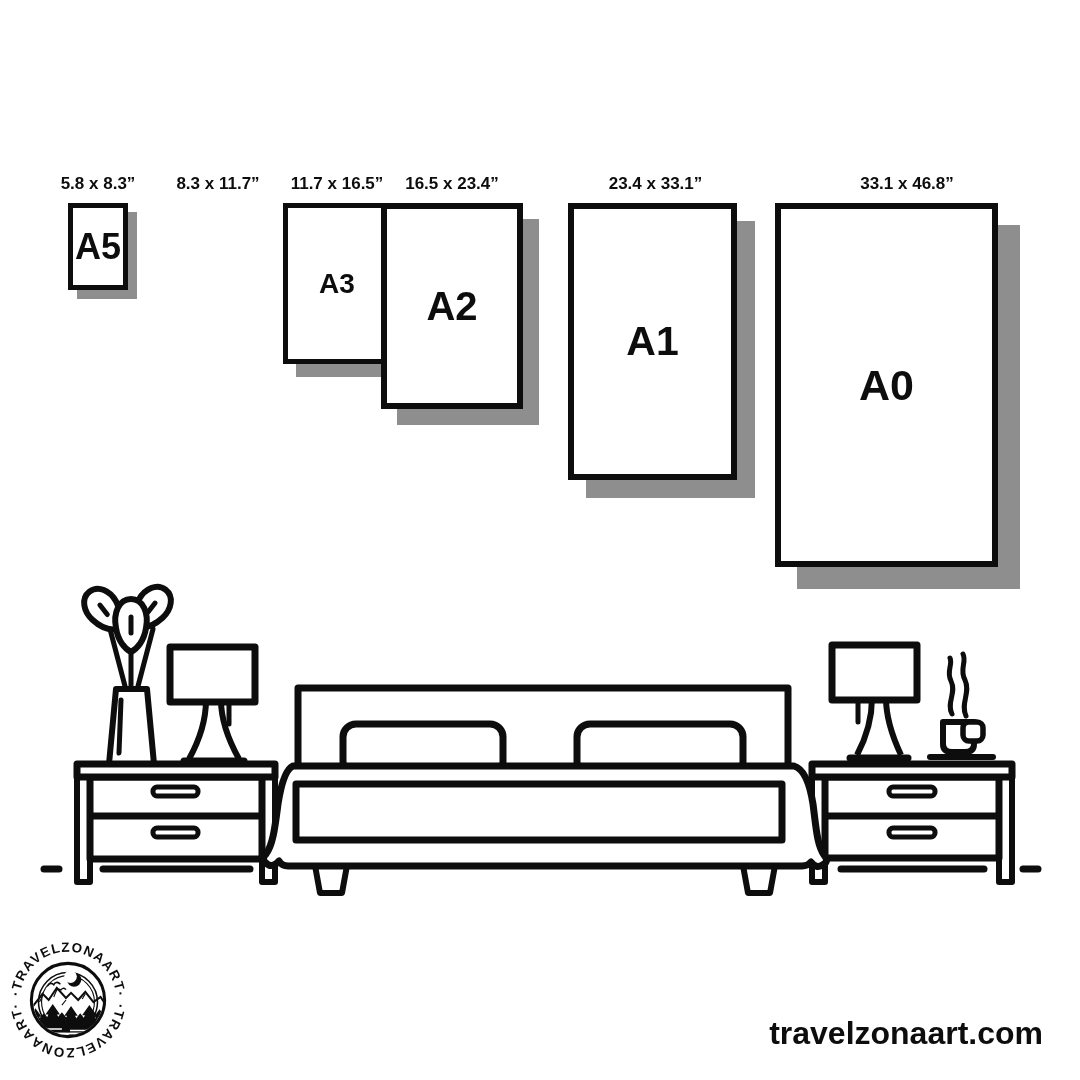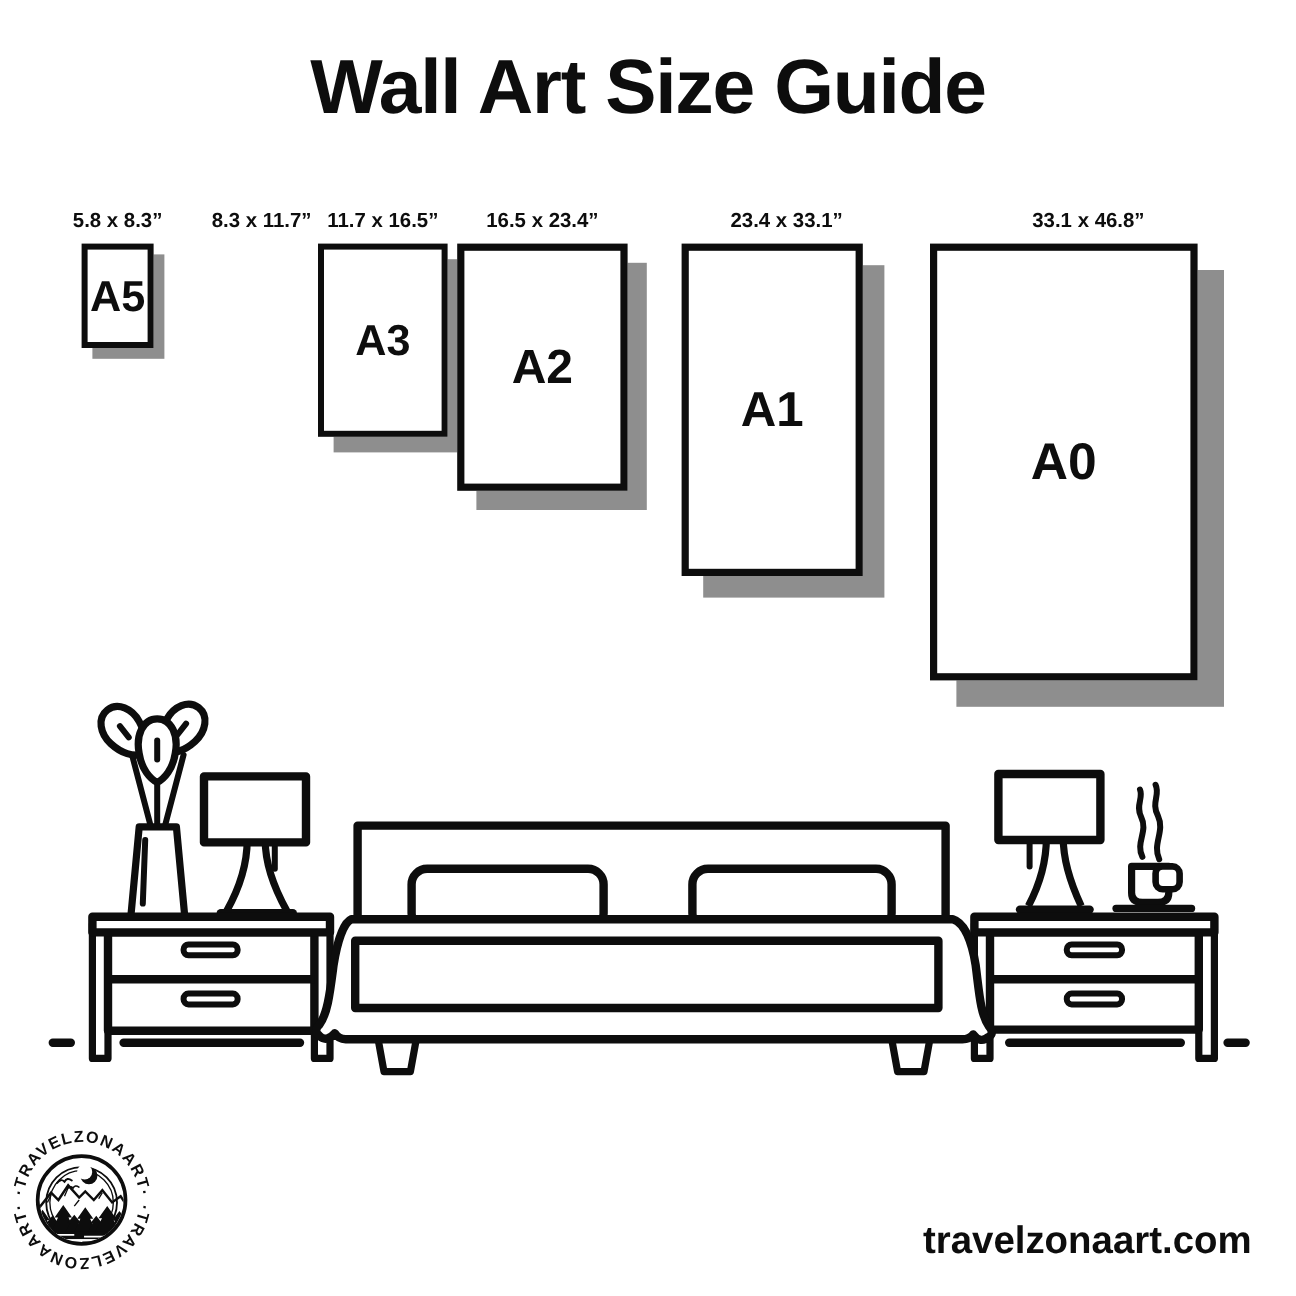--- a/index.html
+++ b/index.html
@@ -16,47 +16,46 @@
   .scene-svg{position:absolute;left:0;top:0;width:1080px;height:1080px;pointer-events:none;}
   .logo-svg{position:absolute;left:9px;top:941px;width:118px;height:118px;}
   .footer-url{position:absolute;top:1006px;right:37px;font-size:32px;font-weight:800;
               letter-spacing:0px;line-height:54px;}
 </style>
 </head>
 <body>
 
 <div class="canvas">
 
-  <div class="title">Wall Art Size Guide</div>
 
   <div>
       <div class="size-item" style="left: 68px; width: 60px;">
       <div class="size-dim">5.8 x 8.3”</div>
       <div class="paper-box" style="width: 60px; height: 87px; border-width: 5px; box-shadow: rgb(142, 142, 142) 9px 9px 0px 0px;">
         <span class="size-code" style="font-size: 36px;">A5</span>
       </div>
     </div>
       <div class="size-item" style="left: 155px; width: 92px; padding-left: 34px;">
       <div class="size-dim">8.3 x 11.7”</div>
     </div>
-      <div class="size-item" style="left: 265px; width: 108px;">
+      <div class="size-item" style="left: 283px; width: 108px;">
       <div class="size-dim">11.7 x 16.5”</div>
       <div class="paper-box" style="width: 108px; height: 161px; border-width: 5px; box-shadow: rgb(142, 142, 142) 13px 13px 0px 0px;">
-        <span class="size-code" style="font-size: 36px;">A3</span>
+        <span class="size-code" style="font-size: 28px;">A3</span>
       </div>
     </div>
       <div class="size-item" style="left: 381px; width: 142px;">
       <div class="size-dim">16.5 x 23.4”</div>
       <div class="paper-box" style="width: 142px; height: 206px; border-width: 6px; box-shadow: rgb(142, 142, 142) 16px 16px 0px 0px;">
         <span class="size-code" style="font-size: 40px;">A2</span>
       </div>
     </div>
       <div class="size-item" style="left: 568px; width: 175px;">
       <div class="size-dim">23.4 x 33.1”</div>
-      <div class="paper-box" style="width: 151px; height: 277px; border-width: 6px; box-shadow: rgb(142, 142, 142) 18px 18px 0px 0px;">
+      <div class="paper-box" style="width: 169px; height: 277px; border-width: 6px; box-shadow: rgb(142, 142, 142) 18px 18px 0px 0px;">
         <span class="size-code" style="font-size: 41px;">A1</span>
       </div>
     </div>
       <div class="size-item" style="left: 775px; width: 264px;">
       <div class="size-dim">33.1 x 46.8”</div>
       <div class="paper-box" style="width: 223px; height: 364px; border-width: 6px; box-shadow: rgb(142, 142, 142) 22px 22px 0px 0px;">
         <span class="size-code" style="font-size: 43px;">A0</span>
       </div>
     </div>
     </div>

